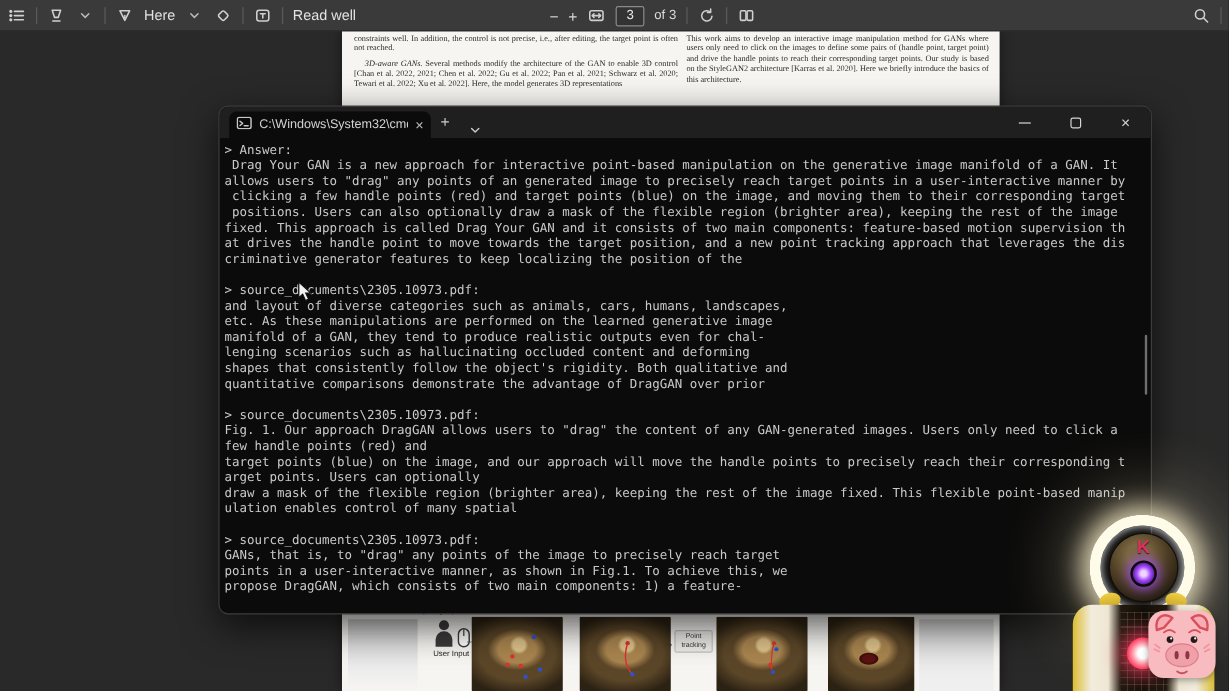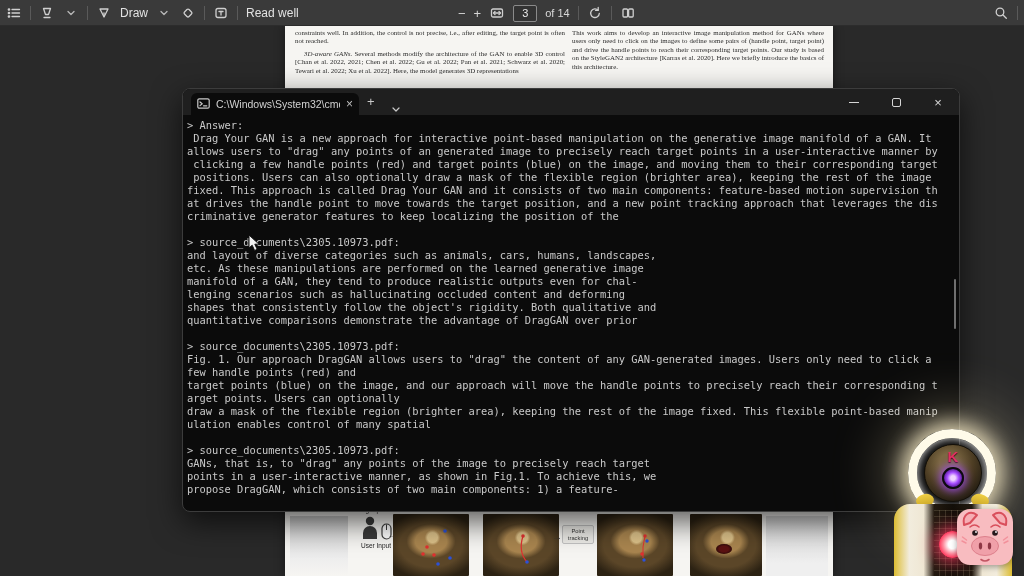--- a/index.html
+++ b/index.html
@@ -121,21 +121,21 @@
             <polyline points="2,2.5 5,5.5 8,2.5"></polyline>
           </svg>
       </span>
       <span class="tb-sep"></span>
       <span class="tb-icon">
         <svg width="16" height="16" viewBox="0 0 16 16">
             <path d="M4,4 h8 l-4,8 z"></path>
             <line x1="8" y1="8" x2="8" y2="11"></line>
           </svg>
       </span>
-      <span class="tb-label">Draw</span>
+      <span class="tb-label">Here</span>
       <span class="tb-icon chev">
         <svg width="10" height="8" viewBox="0 0 10 8">
             <polyline points="2,2.5 5,5.5 8,2.5"></polyline>
           </svg>
       </span>
       <span class="tb-icon">
         <svg width="16" height="16" viewBox="0 0 16 16">
             <rect x="4.8" y="4.8" width="6.4" height="6.4" rx="1.5" transform="rotate(45 8 8)"></rect>
           </svg>
       </span>
@@ -156,21 +156,21 @@
       <span class="tb-glyph">+</span>
       <span class="tb-icon">
         <svg width="16" height="16" viewBox="0 0 16 16">
             <rect x="2.5" y="4" width="11" height="8" rx="1.5"></rect>
             <line x1="5" y1="8" x2="11" y2="8"></line>
             <polyline points="6,6.5 4.5,8 6,9.5"></polyline>
             <polyline points="10,6.5 11.5,8 10,9.5"></polyline>
           </svg>
       </span>
       <span id="page-box">3</span>
-      <span class="of-label">of 14</span>
+      <span class="of-label">of 3</span>
       <span class="tb-sep"></span>
       <span class="tb-icon">
         <svg width="16" height="16" viewBox="0 0 16 16">
             <path d="M12.3,8.5 a4.3,4.3 0 1 1 -1.2,-3.3"></path>
             <polyline points="11.2,2.5 11.2,5.3 8.5,5.3"></polyline>
           </svg>
       </span>
       <span class="tb-sep"></span>
       <span class="tb-icon">
         <svg width="16" height="16" viewBox="0 0 16 16">

